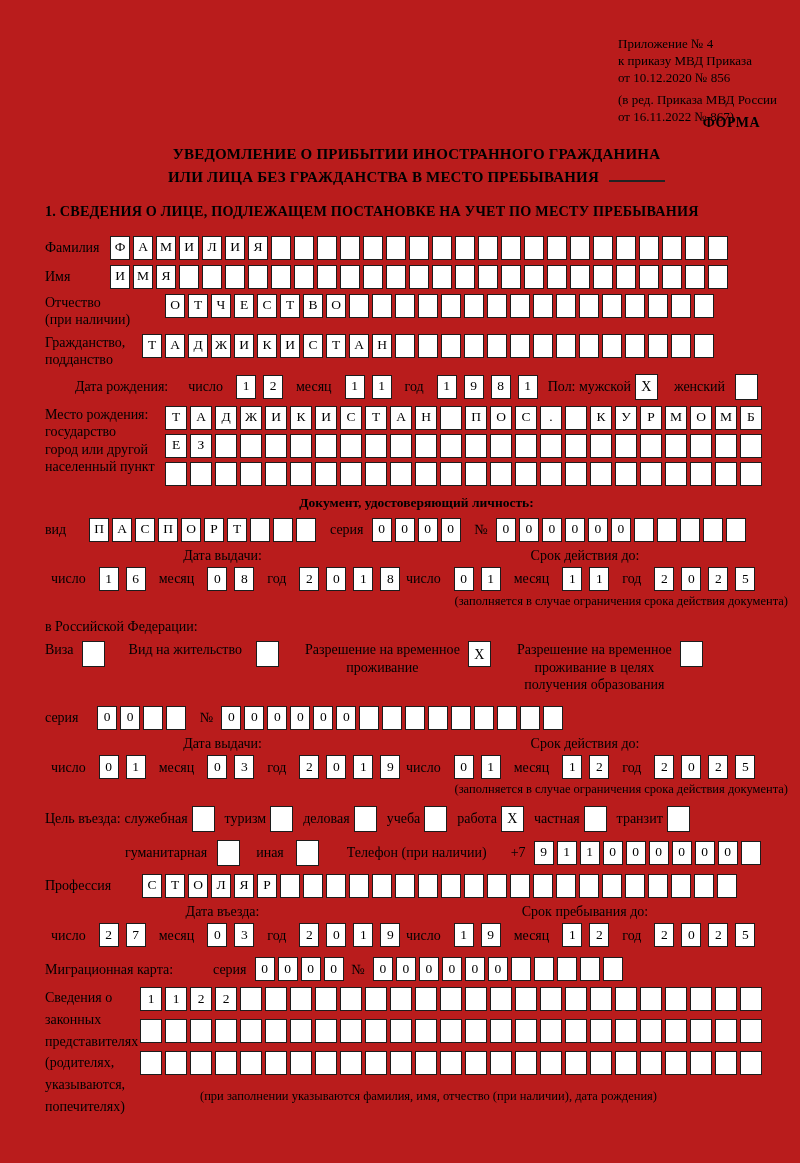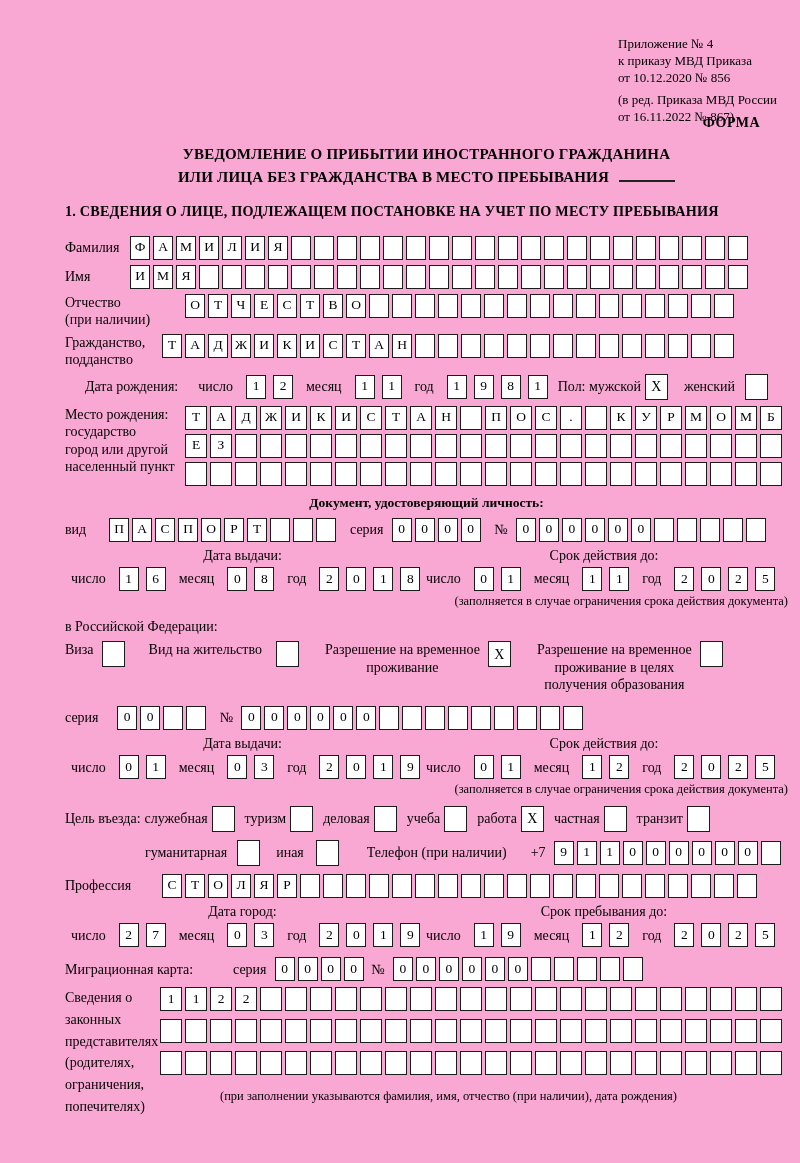--- a/index.html
+++ b/index.html
@@ -1,21 +1,21 @@
 <!DOCTYPE html>
 <html><head>
 <meta charset="utf-8">
 <style>
   html,body{margin:0;padding:0;background:#fff;}
   .page{
     width:800px;height:1163px;box-sizing:border-box;position:relative;
-    background:#f9a8d4;color:#000;
+    background:#b91c1c;color:#000;
     font-family:"Liberation Serif","DejaVu Serif",serif;
     font-size:14px;line-height:1.25;
-    padding:38px 12px 16px 65px;overflow:hidden;
+    padding:38px 12px 16px 45px;overflow:hidden;
   }
   .appendix{position:absolute;left:618px;top:36px;font-size:13px;line-height:1.3;}
   .appendix .grp2{margin-top:5px;}
   .forma{ text-align:right;padding-right:28px;font-weight:bold;font-size:14px;
     margin-top:76px;margin-bottom:12px;letter-spacing:.5px;}
   .title{ text-align:center;font-weight:bold;font-size:15px;line-height:1.45;margin-bottom:14px;letter-spacing:.2px;}
   .blank-line{display:inline-block;width:56px;border-bottom:2px solid #222;height:1em;margin-left:10px;vertical-align:baseline;}
   .sec-title{font-weight:bold;font-size:14.2px;margin-bottom:15px;letter-spacing:.2px;}
 
   .cell{
@@ -551,21 +551,21 @@
         <span class="cell"></span>
         <span class="cell"></span>
         <span class="cell"></span>
         <span class="cell"></span>
         <span class="cell"></span>
       </div>
   </div>
 
   <div class="dpair" style="margin-top:4px;">
     <div class="dcol">
-      <div class="dhead">Дата город:</div>
+      <div class="dhead">Дата въезда:</div>
       <div class="dboxes">
           <span class="dlabel">число</span>
           <span class="cell">2</span>
           <span class="cell">7</span>
           <span class="dlabel">месяц</span>
           <span class="cell">0</span>
           <span class="cell">3</span>
           <span class="dlabel">год</span>
           <span class="cell">2</span>
           <span class="cell">0</span>
@@ -615,21 +615,21 @@
         <span class="cell"></span>
       </div>
   </div>
 
   <div class="frow top" style="margin-top:6px;">
     <div class="flabel w95" style="line-height:1.55;">
       <div>Сведения о</div>
       <div>законных</div>
       <div>представителях</div>
       <div>(родителях,</div>
-      <div>ограничения,</div>
+      <div>указываются,</div>
       <div>попечителях)</div>
     </div>
     <div class="boxcol wide">
       <div class="boxes" style="margin-bottom:8px;">
           <span class="cell">1</span>
           <span class="cell">1</span>
           <span class="cell">2</span>
           <span class="cell">2</span>
           <span class="cell"></span>
           <span class="cell"></span>

